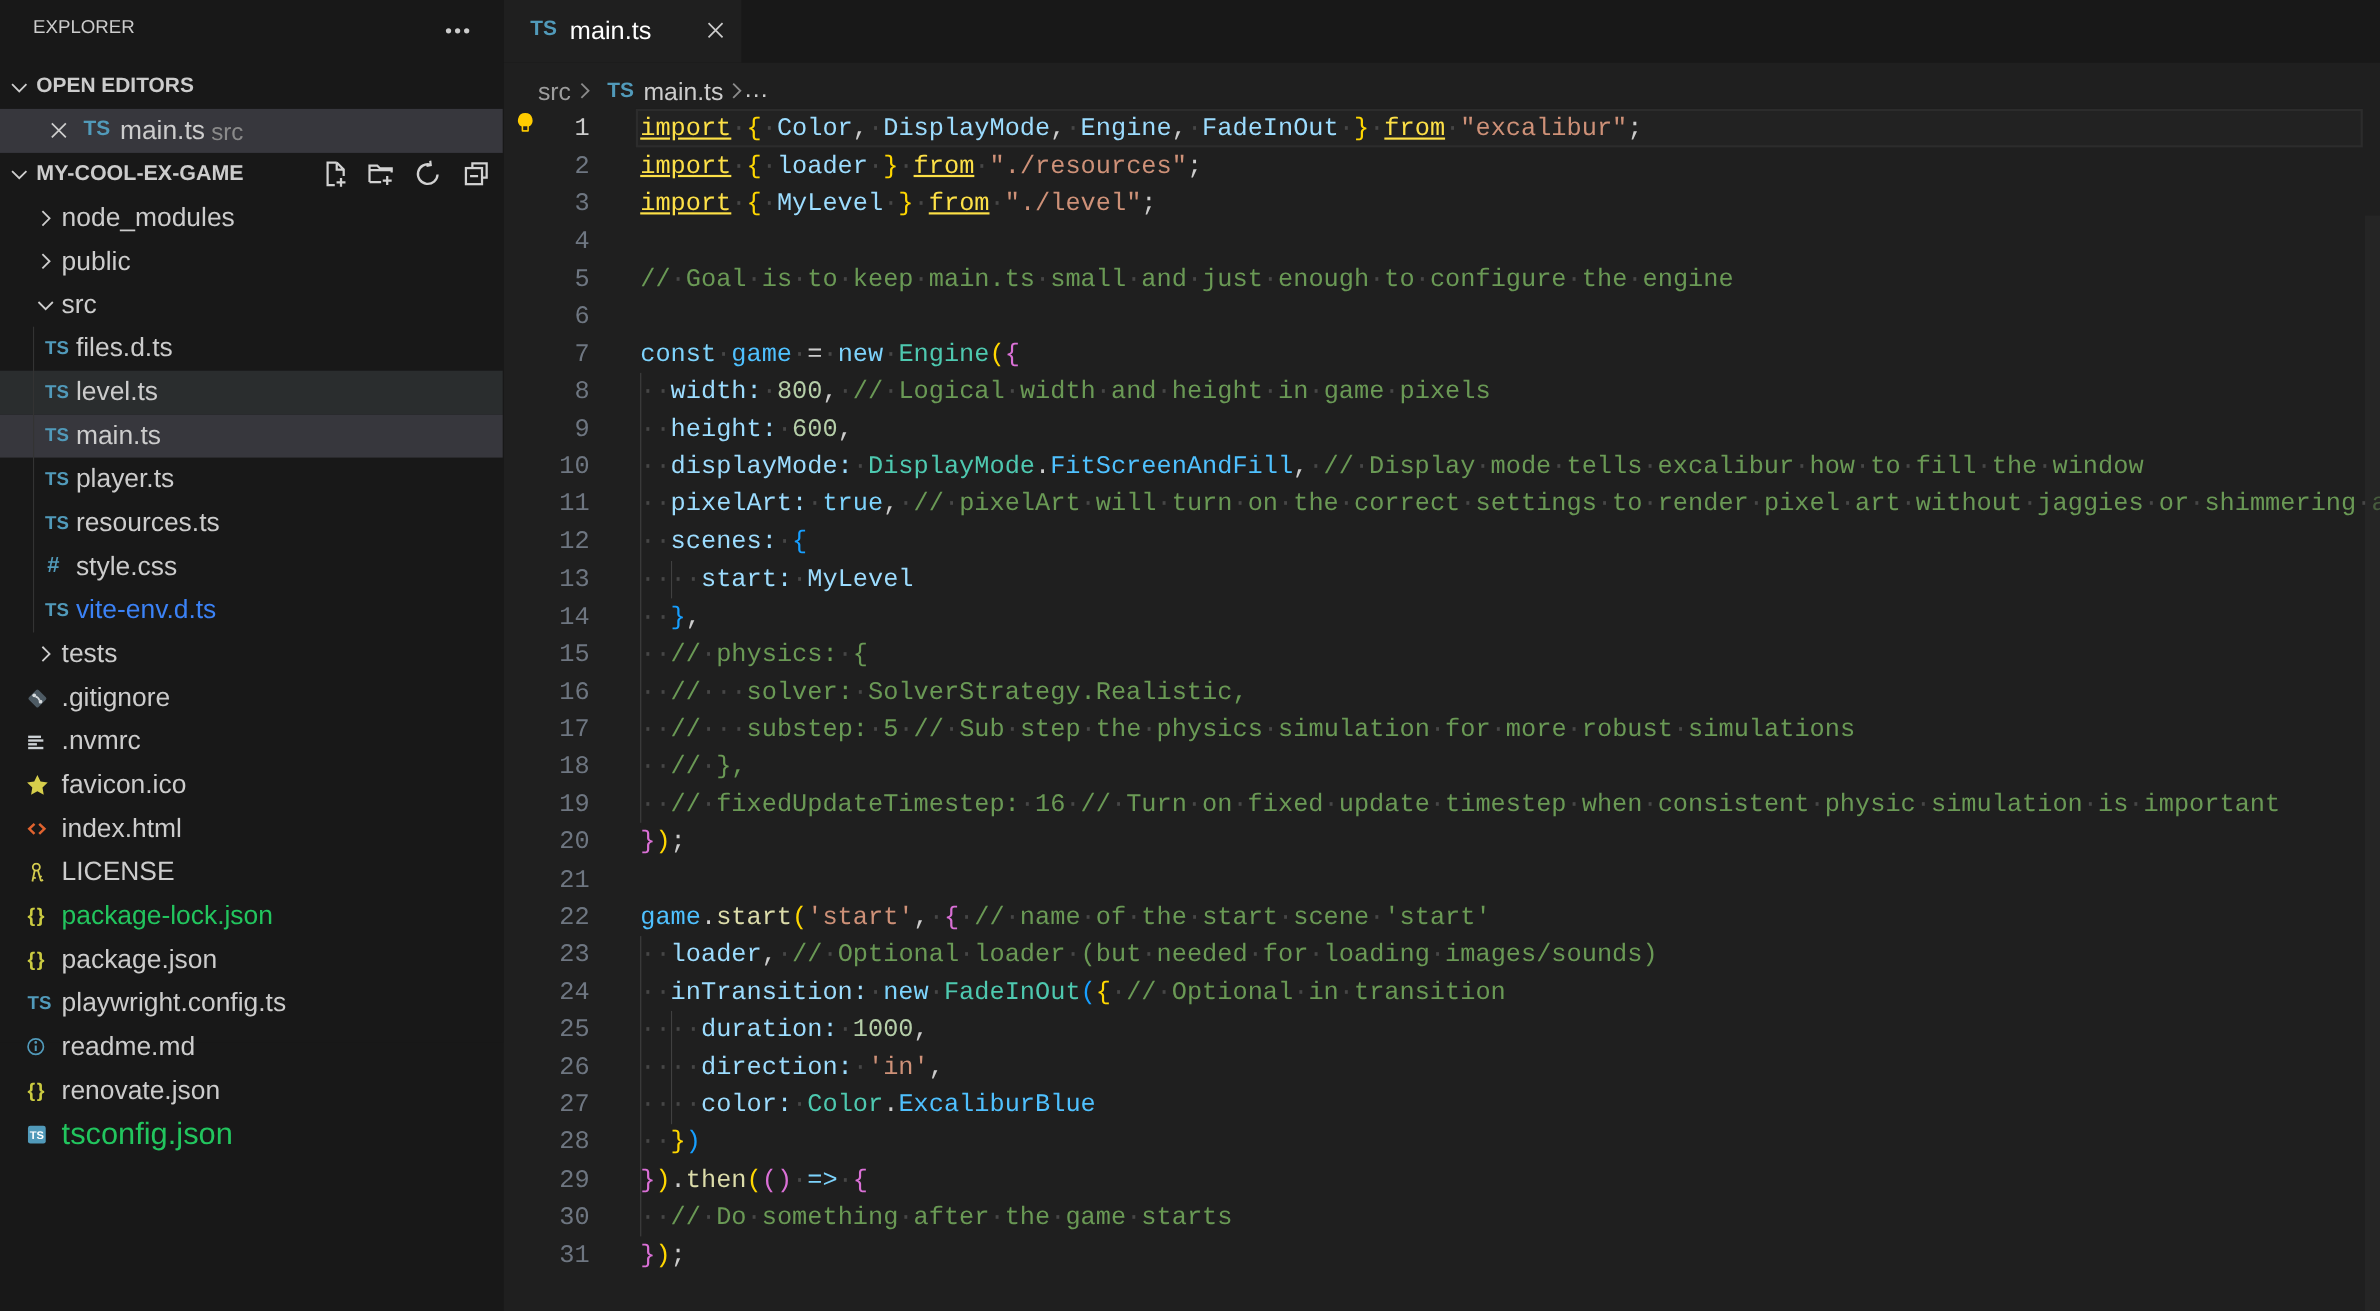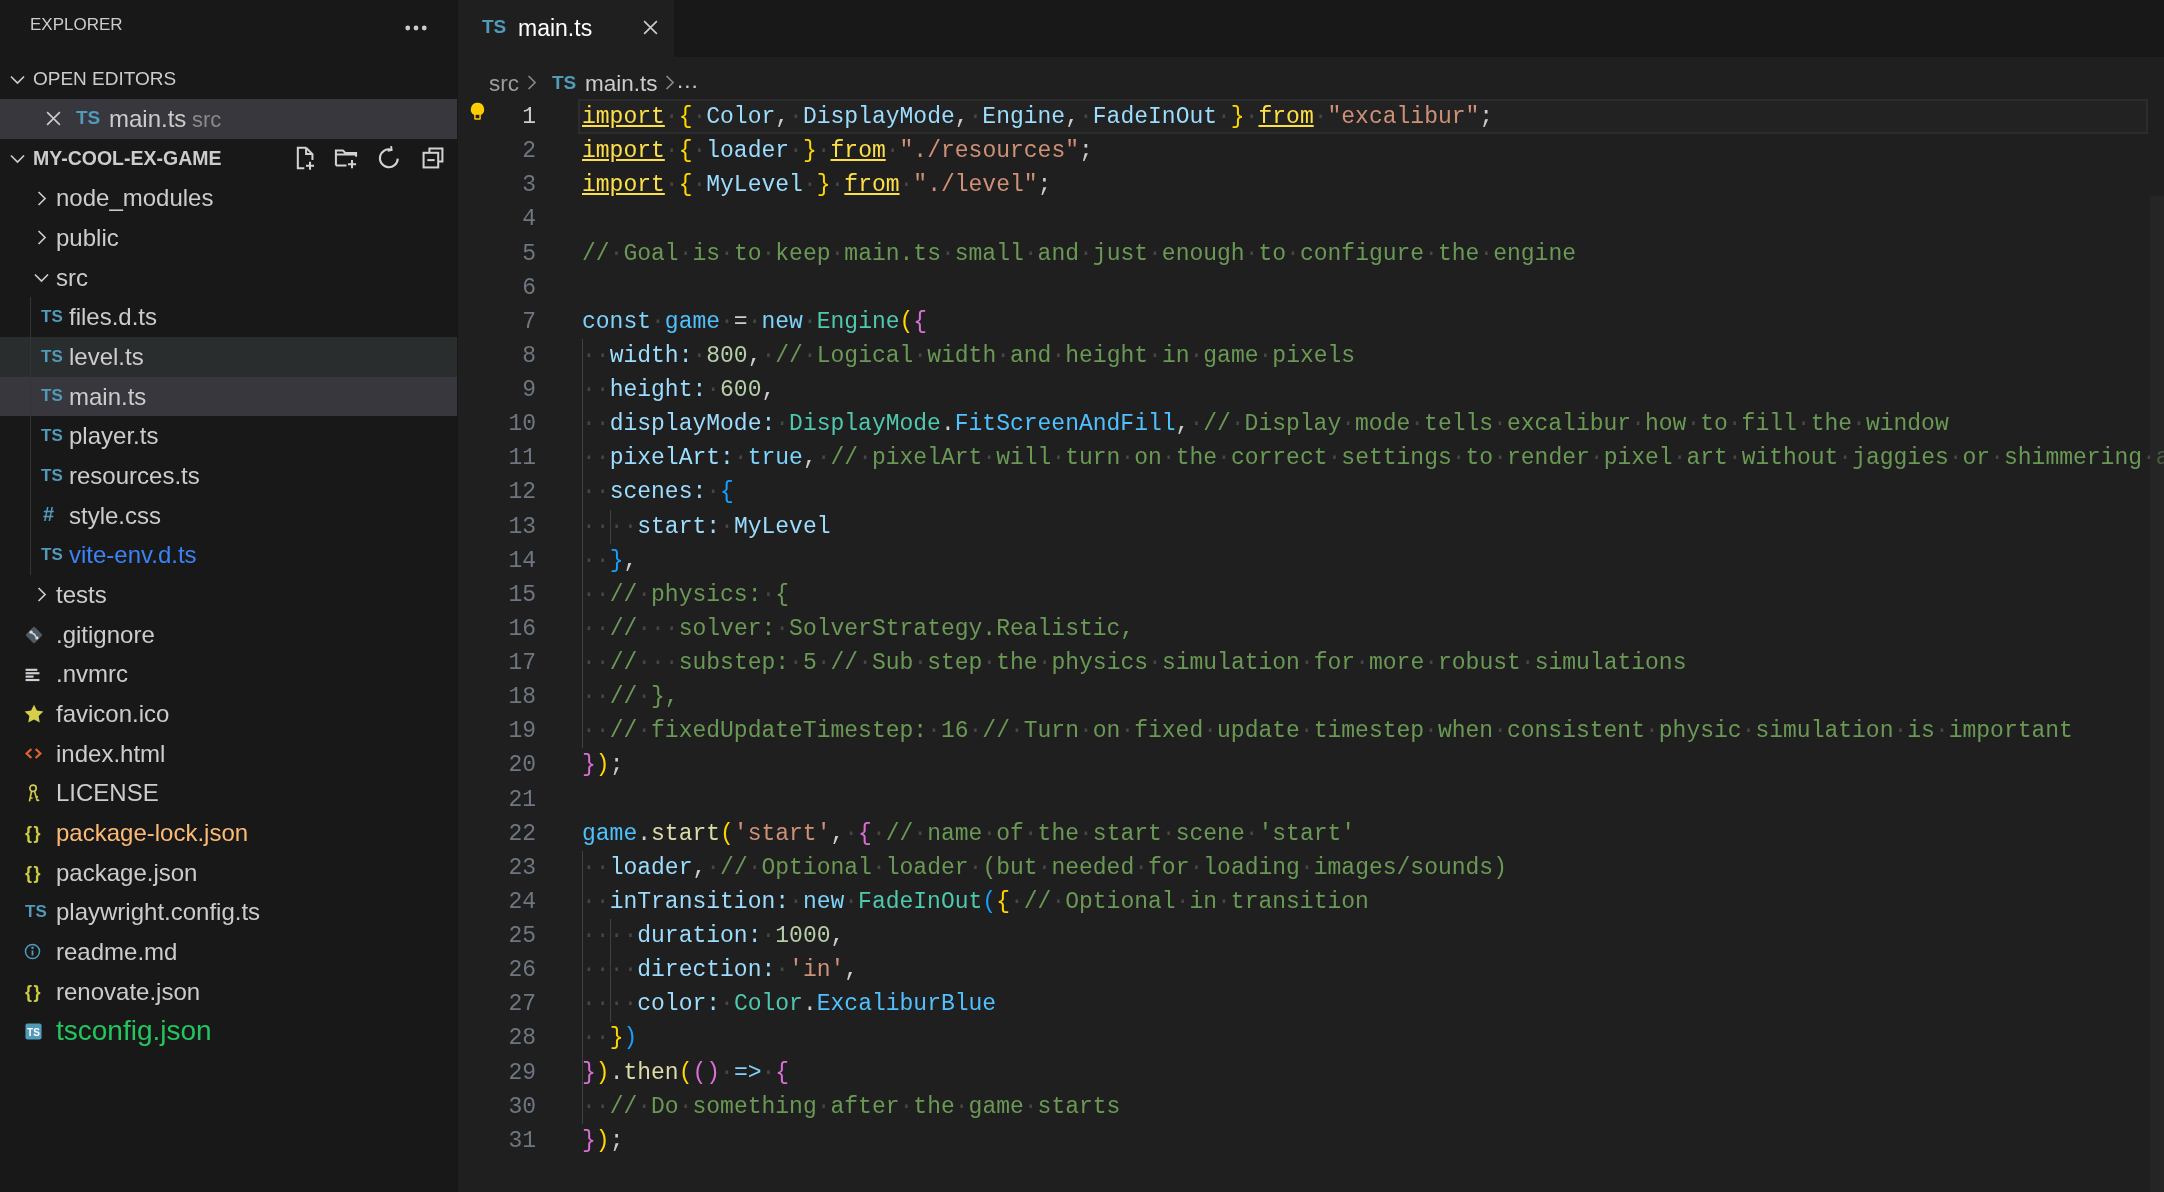--- a/index.html
+++ b/index.html
@@ -24,21 +24,21 @@
       <g fill="#cccccc">
         <circle cx="2.5" cy="8" r="1.6"></circle>
         <circle cx="8" cy="8" r="1.6"></circle>
         <circle cx="13.5" cy="8" r="1.6"></circle>
       </g>
     </svg>
 
   <svg width="19" height="19" viewBox="0 0 16 16" style="position:absolute;left:8px;top:70px;">
       <path d="M2.5 5.5 L8 11 L13.5 5.5" fill="none" stroke="#cccccc" stroke-width="1.4"></path>
     </svg>
-  <div style="position:absolute;left:33px;top:79px;transform:translateY(-50%);font-size:19px;font-weight:400;color:#cccccc">OPEN EDITORS</div>
+  <div style="position:absolute;left:33px;top:79px;transform:translateY(-50%);font-size:19px;font-weight:700;color:#cccccc">OPEN EDITORS</div>
 
   <div style="position:absolute;left:0;top:99px;width:457px;height:40px;background:#37373d"></div>
   <svg width="17" height="17" viewBox="0 0 16 16" style="position:absolute;left:45px;top:110px;">
       <path d="M2 2 L14 14 M14 2 L2 14" stroke="#cccccc" stroke-width="1.5"></path>
     </svg>
   <div class="tsico" style="left:76px;top:107px;font-size:19px">TS</div>
   <div style="position:absolute;left:109px;top:119px;transform:translateY(-50%);font-size:24px;color:#cccccc">main.ts</div>
   <div style="position:absolute;left:192px;top:120px;transform:translateY(-50%);font-size:22px;color:#8a8a8a">src</div>
 
   <svg width="19" height="19" viewBox="0 0 16 16" style="position:absolute;left:8px;top:149px;">
@@ -133,21 +133,21 @@
 <div style="position:absolute;left:56px;top:753.5px;transform:translateY(-50%);font-size:24px;color:#cccccc;white-space:nowrap">index.html</div>
 <svg width="19" height="19" viewBox="0 0 16 16" style="position:absolute;left:24px;top:783.7px">
       <g stroke="#d3cb4e" fill="none" stroke-width="1.4">
         <circle cx="7.6" cy="3.6" r="2.7"></circle>
         <path d="M6.4 6 L4.6 14.6 M5.2 11.6 L7.2 12"></path>
         <path d="M8.8 6 L11.2 14.2 M11.2 14.2 L12.8 13.4 M10 11.2 L11.8 10.6"></path>
       </g>
     </svg>
 <div style="position:absolute;left:56px;top:793.2px;transform:translateY(-50%);font-size:24px;color:#cccccc;white-space:nowrap">LICENSE</div>
 <div style="position:absolute;left:25px;top:832.8px;transform:translateY(-50%);font-size:18px;font-weight:700;color:#cbcb41;letter-spacing:1.5px">{}</div>
-<div style="position:absolute;left:56px;top:832.8px;transform:translateY(-50%);font-size:24px;color:#fdba74;white-space:nowrap">package-lock.json</div>
+<div style="position:absolute;left:56px;top:832.8px;transform:translateY(-50%);font-size:24px;color:#22c55e;white-space:nowrap">package-lock.json</div>
 <div style="position:absolute;left:25px;top:872.5px;transform:translateY(-50%);font-size:18px;font-weight:700;color:#cbcb41;letter-spacing:1.5px">{}</div>
 <div style="position:absolute;left:56px;top:872.5px;transform:translateY(-50%);font-size:24px;color:#cccccc;white-space:nowrap">package.json</div>
 <div class="tsico" style="left:25px;top:902.1695000000001px;font-size:17px">TS</div>
 <div style="position:absolute;left:56px;top:912.2px;transform:translateY(-50%);font-size:24px;color:#cccccc;white-space:nowrap">playwright.config.ts</div>
 <svg width="17" height="17" viewBox="0 0 16 16" style="position:absolute;left:24px;top:943.3px">
       <g stroke="#519aba" fill="none" stroke-width="1.4">
         <circle cx="8" cy="8" r="6.6"></circle>
         <path d="M8 7 L8 11.8" stroke-width="1.7"></path>
         <circle cx="8" cy="4.4" r="0.5" fill="#519aba"></circle>
       </g>

